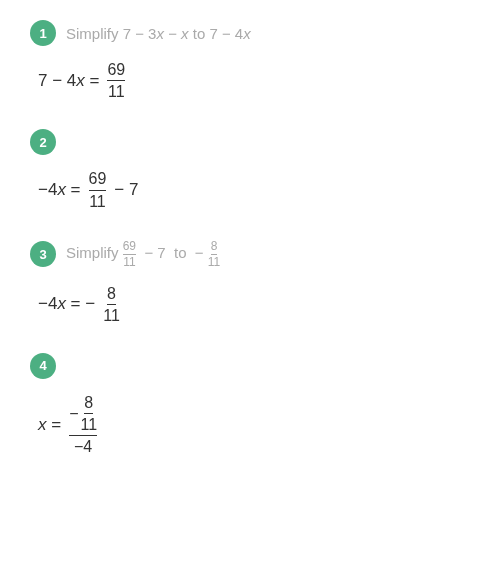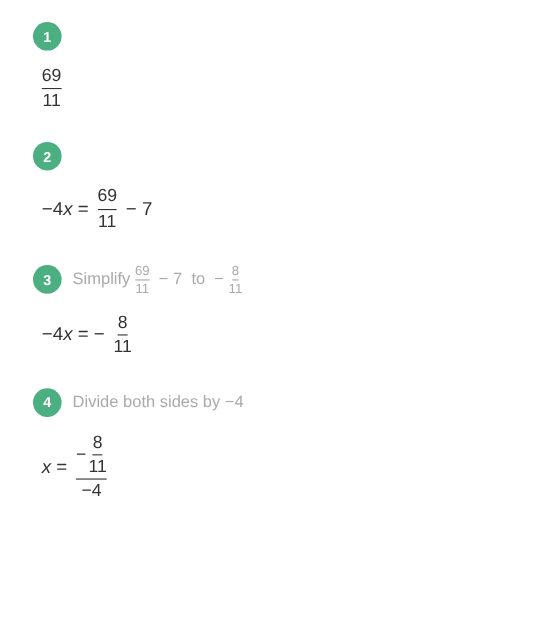--- a/index.html
+++ b/index.html
@@ -85,22 +85,26 @@
       margin-left: 8px;
       margin-top: 4px;
     }
   </style>
 </head>
 <body>
 
 <div class="step-container">
   <div class="step-header">
     <div class="step-badge">1</div>
+    <span class="step-description">
+      Simplify 7 − 3<span class="math-inline"><i>x</i></span> − <span class="math-inline"><i>x</i></span> to 7 − 4<span class="math-inline"><i>x</i></span>
+    </span>
   </div>
   <div class="equation-line step-result">
+    <span>7 − 4<i>x</i> =</span>
     <span class="frac">
       <span class="numer">69</span>
       <span class="denom">11</span>
     </span>
   </div>
 </div>
 
 <div class="step-container">
   <div class="step-header">
     <div class="step-badge">2</div>
@@ -140,23 +144,20 @@
     <span class="frac">
       <span class="numer">8</span>
       <span class="denom">11</span>
     </span>
   </div>
 </div>
 
 <div class="step-container">
   <div class="step-header">
     <div class="step-badge">4</div>
-    <span class="step-description">
-      Divide both sides by −4
-    </span>
   </div>
   <div class="equation-line step-result">
     <span><i>x</i> =</span>
 
     <span class="frac" style="font-size:17px;">
       <span class="numer" style="display:flex;align-items:center;gap:2px;">
         <span>−</span>
         <span class="frac" style="font-size:15px;">
           <span class="numer">8</span>
           <span class="denom">11</span>

